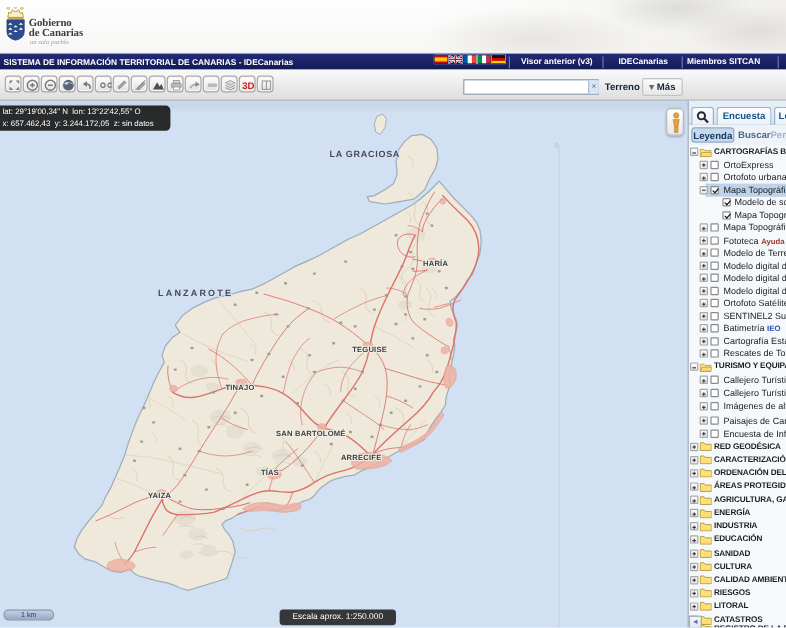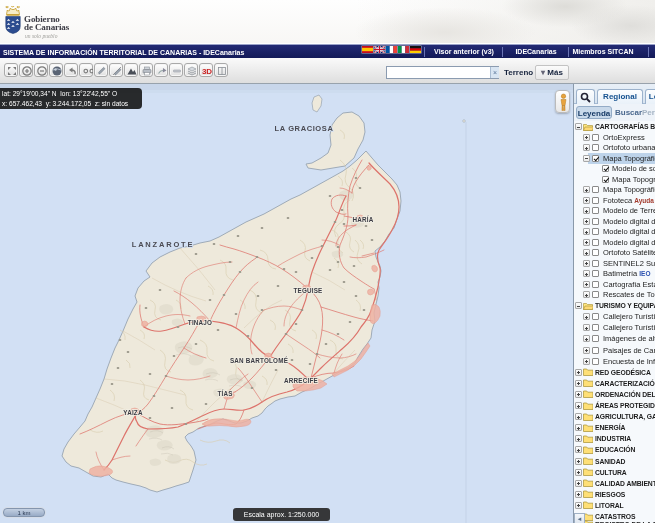--- a/index.html
+++ b/index.html
@@ -441,21 +441,21 @@
     </svg>
 <div id="sbar" class="abs">1 km</div>
 <div id="esc" class="abs">Escala aprox. 1:250.000</div>
 </div>
 <div id="side" class="abs">
 <div id="tabstrip">
 <div class="tab1" style="left:2px;width:19px"><svg width="11" height="11" viewBox="0 0 11 11" style="margin-top:2px">
           <circle cx="4.5" cy="4.5" r="3" fill="none" stroke="#223" stroke-width="1.6"></circle>
           <path d="M7,7 L10,10" stroke="#223" stroke-width="1.8"></path>
         </svg></div>
-<div class="tab1" style="left:23px;width:46px">Regional</div>
+<div class="tab1" style="left:23px;width:46px">Encuesta</div>
 <div class="tab1" style="left:71px;width:40px">Leyenda</div>
 </div>
 <div id="row2">
 <div class="tab2" style="left:2px;width:36px;background:#c9d9ea;border:1px solid #93abc6;border-radius:3px;color:#173a66;text-align:center">Leyenda</div>
 <div class="tab2" style="left:41px;color:#4a688e">Buscar</div>
 <div class="tab2" style="left:68px;color:#a3b2c2">Personal</div>
 </div>
 <div id="tree">
 <div class="trow" style="left:0;top:0.0px;width:82px">
         <div class="tog minus" style="left:1px"></div>

